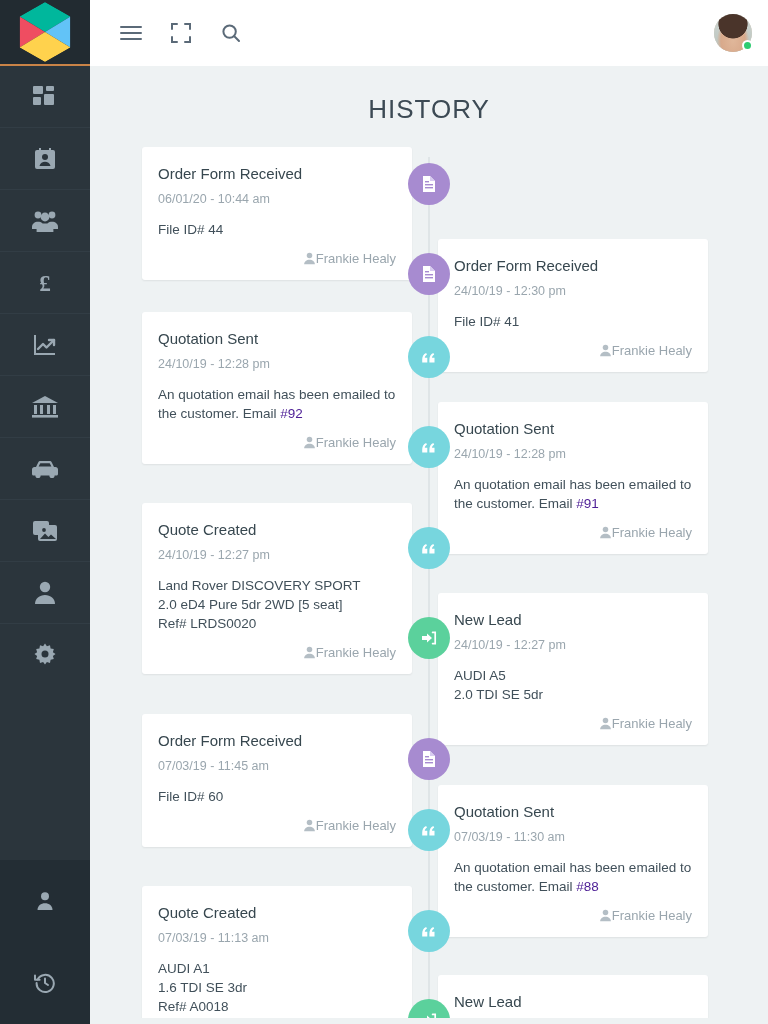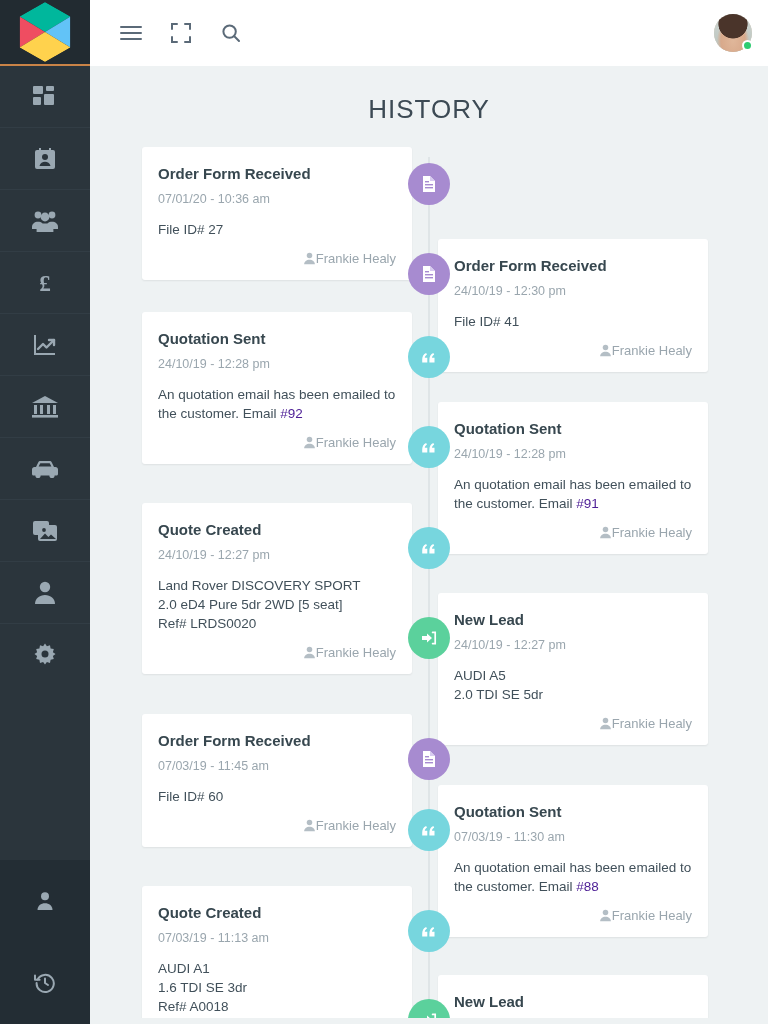--- a/index.html
+++ b/index.html
@@ -127,21 +127,21 @@
   .marker svg { display:block; }
 
   .card {
     background: #ffffff;
     width: 270px;
     border-radius: 3px;
     padding: 18px 16px 14px 16px;
     box-shadow: 0 1px 2px rgba(0,0,0,0.07);
   }
   .card-title {
-    font-size: 15px; font-weight: bold;
+    font-size: 15px; font-weight: normal;
     color: #37474f;
     margin-bottom: 10px;
   }
   .card-date {
     font-size: 12.5px; color: #9aa6ae;
     margin-bottom: 14px;
   }
   .card-body {
     font-size: 13.5px; color: #41505a;
     line-height: 19px;
@@ -328,22 +328,22 @@
               <path fill="#fff" d="M3 1h7l5 5v11H3V1z"></path>
               <path fill="#d8ccf0" d="M10 1l5 5h-5V1z"></path>
               <rect fill="#a78bd0" x="5" y="9" width="8" height="1.4"></rect>
               <rect fill="#a78bd0" x="5" y="12" width="8" height="1.4"></rect>
               <rect fill="#a78bd0" x="5" y="6" width="4" height="1.4"></rect>
             </svg>
           </div>
     <div class="tl-left" style="padding-top: 0px;">
             <div class="card" style="position: relative; top: 0px;">
     <div class="card-title">Order Form Received</div>
-    <div class="card-date">07/01/20 - 10:36 am</div>
-    <div class="card-body">File ID# 27</div>
+    <div class="card-date">06/01/20 - 10:44 am</div>
+    <div class="card-body">File ID# 44</div>
     <div class="card-foot">
       <svg class="foot-ico" width="13" height="13" viewBox="0 0 16 16">
         <circle cx="8" cy="4.4" r="3.4"></circle>
         <path d="M1.4 15c0-3.4 2.9-5.6 6.6-5.6s6.6 2.2 6.6 5.6H1.4z"></path>
       </svg>
       <span>Frankie Healy</span>
     </div>
   </div>
           </div>
     <div class="tl-right"></div>

